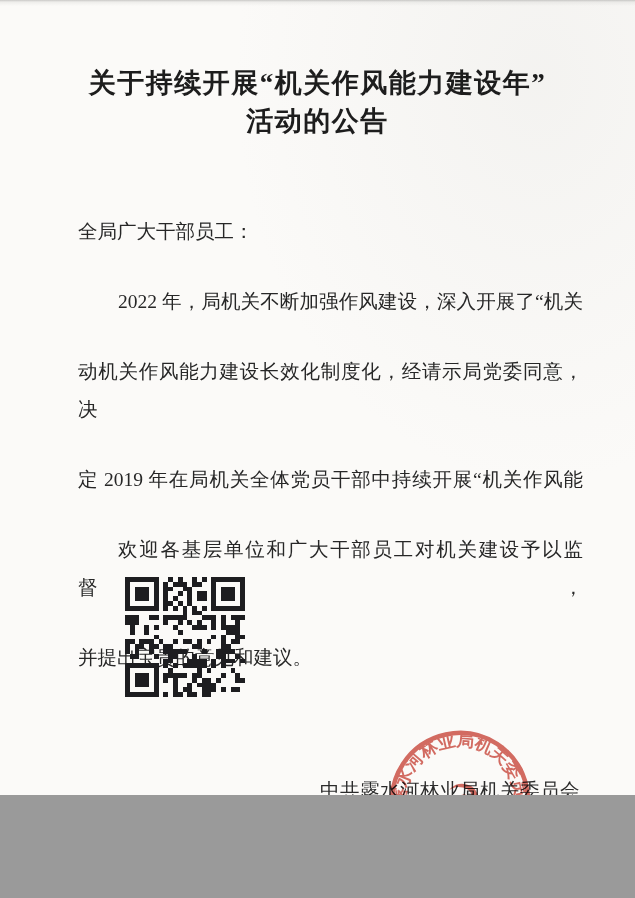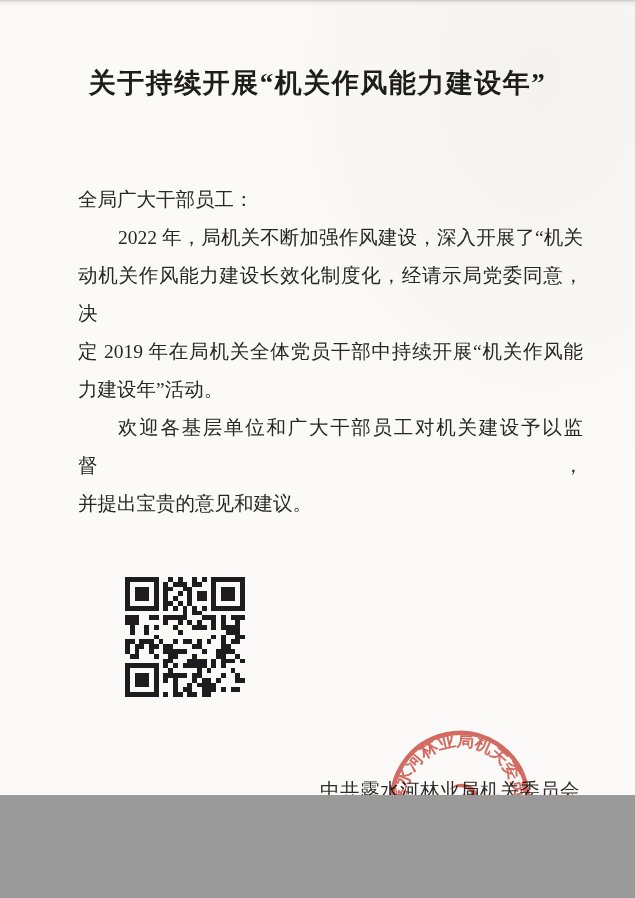--- a/index.html
+++ b/index.html
@@ -18,21 +18,21 @@
   .doc-title{
     position:absolute;top:64px;left:0;right:0;
     text-align:center;
     font-size:27px;font-weight:bold;line-height:38px;
     letter-spacing:1.5px;color:#1d1d1d;
   }
   .text-block{
     position:absolute;left:78px;top:181px;width:505px;
     font-size:19.5px;line-height:38px;color:#272727;
   }
-  .line{text-align:justify;text-align-last:justify;}
+  .line{text-align:justify;text-align-last:justify;margin-top:32px;}
   .line.first{text-align:left;text-align-last:left;}
   .line.indent{text-indent:40px;}
   .line.para-end{text-align-last:left;}
   .qr-wrap{position:absolute;left:125px;top:577px;width:120px;height:120px;}
   .qr-wrap svg{display:block;width:120px;height:120px;}
   .qr-caption{
     position:absolute;left:108px;top:710px;
     font-size:19px;letter-spacing:0.5px;color:#2d2d2d;
   }
   .sig-org{
@@ -54,28 +54,28 @@
   .seal-arc-text{font-family:"Liberation Serif","DejaVu Serif",serif;font-weight:bold;}
   .seal-emblem{font-family:"DejaVu Sans",sans-serif;}
 </style>
 </head>
 <body>
 
 <div class="page">
 
   <div class="doc-title">
     <div>关于持续开展“机关作风能力建设年”</div>
+    <div>活动的公告</div>
   </div>
 
   <div class="text-block">
     <div class="line first">全局广大干部员工：</div>
     <div class="line indent">2022 年，局机关不断加强作风建设，深入开展了“机关</div>
     <div class="line">动机关作风能力建设长效化制度化，经请示局党委同意，决</div>
     <div class="line">定 2019 年在局机关全体党员干部中持续开展“机关作风能</div>
-    <div class="line para-end">力建设年”活动。</div>
     <div class="line indent">欢迎各基层单位和广大干部员工对机关建设予以监督，</div>
     <div class="line para-end">并提出宝贵的意见和建议。</div>
   </div>
 
   <div class="qr-wrap">
       <svg viewBox="0 0 25 25" shape-rendering="crispEdges" fill="#1d1d20">
         <rect x="0" y="0" width="1" height="1"></rect>
         <rect x="1" y="0" width="1" height="1"></rect>
         <rect x="2" y="0" width="1" height="1"></rect>
         <rect x="3" y="0" width="1" height="1"></rect>

